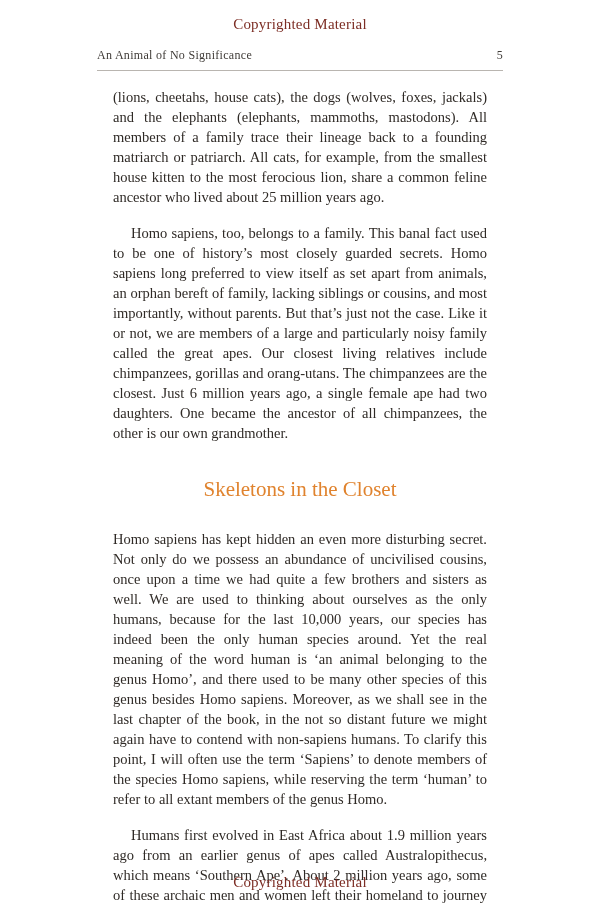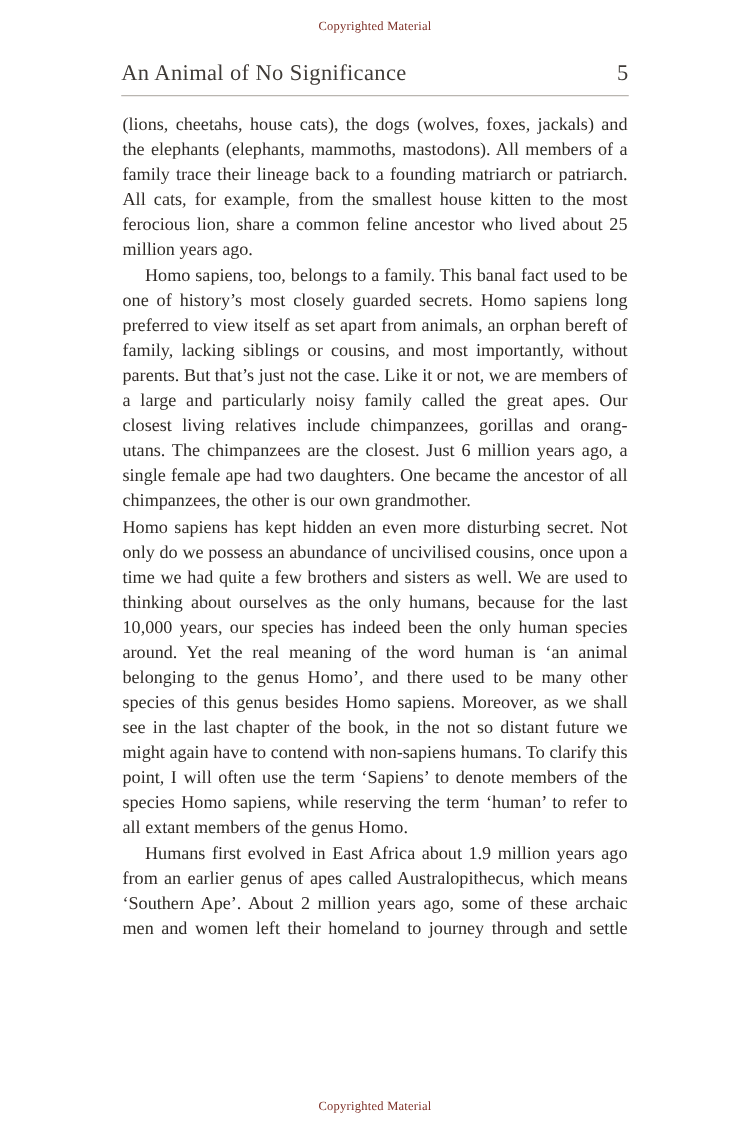--- a/index.html
+++ b/index.html
@@ -13,54 +13,54 @@
     width:600px;
     height:907px;
     background:#ffffff;
     overflow:hidden;
     font-family:"Liberation Serif", serif;
   }
   .copyright{
     width:100%;
     text-align:center;
     color:var(--copyright-color);
-    font-size:10px;
+    font-size:15px;
     font-family:"Liberation Serif", serif;
     letter-spacing:0.2px;
   }
   .copyright.top{position:absolute;top:16px;left:0;}
   .copyright.bottom{position:absolute;bottom:16px;left:0;}
   .content{
     position:absolute;
     top:48px;
     left:97px;
     width:406px;
   }
   .running-header{
     display:flex;
     justify-content:space-between;
     align-items:baseline;
-    font-size:18px;
+    font-size:12px;
     color:#3f3b37;
     letter-spacing:0.3px;
   }
   .header-rule{
     border:none;
     border-top:1px solid #b9b5b0;
     margin:7px 0 0 0;
     height:0;
   }
   .body-text{
     margin-top:13px;
     font-size:14.5px;
     line-height:20px;
     color:var(--text-color);
     text-align:justify;
   }
-  p.para{margin:1px;}
+  p.para{margin:16px;}
   p.para.indent{text-indent:18px;}
   p.para.continues{text-align-last:justify;}
   .it{}
   .section-heading{
     text-align:center;
     color:var(--accent-color);
     font-weight:normal;
     font-size:21px;
     line-height:26px;
     margin:33px 0 27px 0;
@@ -75,19 +75,20 @@
 
   <div class="content">
     <div class="running-header">
       <span class="chapter-title">An Animal of No Significance</span>
       <span class="page-number">5</span>
     </div>
     <hr class="header-rule">
     <div class="body-text">
         <p class="para"><span>(lions, cheetahs, house cats), the dogs (wolves, foxes, jackals) and the elephants (elephants, mammoths, mastodons). All members of a family trace their lineage back to a founding matriarch or patriarch. All cats, for example, from the smallest house kitten to the most ferocious lion, share a common feline ancestor who lived about 25 million years ago.</span></p>
         <p class="para indent"><span class="it">Homo sapiens</span><span>, too, belongs to a family. This banal fact used to be one of history’s most closely guarded secrets. </span><span class="it">Homo sapiens</span><span> long preferred to view itself as set apart from animals, an orphan bereft of family, lacking siblings or cousins, and most importantly, without parents. But that’s just not the case. Like it or not, we are members of a large and particularly noisy family called the great apes. Our closest living relatives include chimpanzees, gorillas and orang-utans. The chimpanzees are the closest. Just 6 million years ago, a single female ape had two daughters. One became the ancestor of all chimpanzees, the other is our own grandmother.</span></p>
+        <h2 class="section-heading">Skeletons in the Closet</h2>
         <p class="para"><span class="it">Homo sapiens</span><span> has kept hidden an even more disturbing secret. Not only do we possess an abundance of uncivilised cousins, once upon a time we had quite a few brothers and sisters as well. We are used to thinking about ourselves as the only humans, because for the last 10,000 years, our species has indeed been the only human species around. Yet the real meaning of the word human is ‘an animal belonging to the genus </span><span class="it">Homo</span><span>’, and there used to be many other species of this genus besides </span><span class="it">Homo sapiens</span><span>. Moreover, as we shall see in the last chapter of the book, in the not so distant future we might again have to contend with non-</span><span class="it">sapiens</span><span> humans. To clarify this point, I will often use the term ‘Sapiens’ to denote members of the species </span><span class="it">Homo sapiens,</span><span> while reserving the term ‘human’ to refer to all extant members of the genus </span><span class="it">Homo</span><span>.</span></p>
         <p class="para indent continues"><span>Humans first evolved in East Africa about 1.9 million years ago from an earlier genus of apes called </span><span class="it">Australopithecus</span><span>, which means ‘Southern Ape’. About 2 million years ago, some of these archaic men and women left their homeland to journey through and settle</span></p>
       </div>
   </div>
 
   <div class="copyright bottom">Copyrighted Material</div>
 </div>
 
 </body></html>

